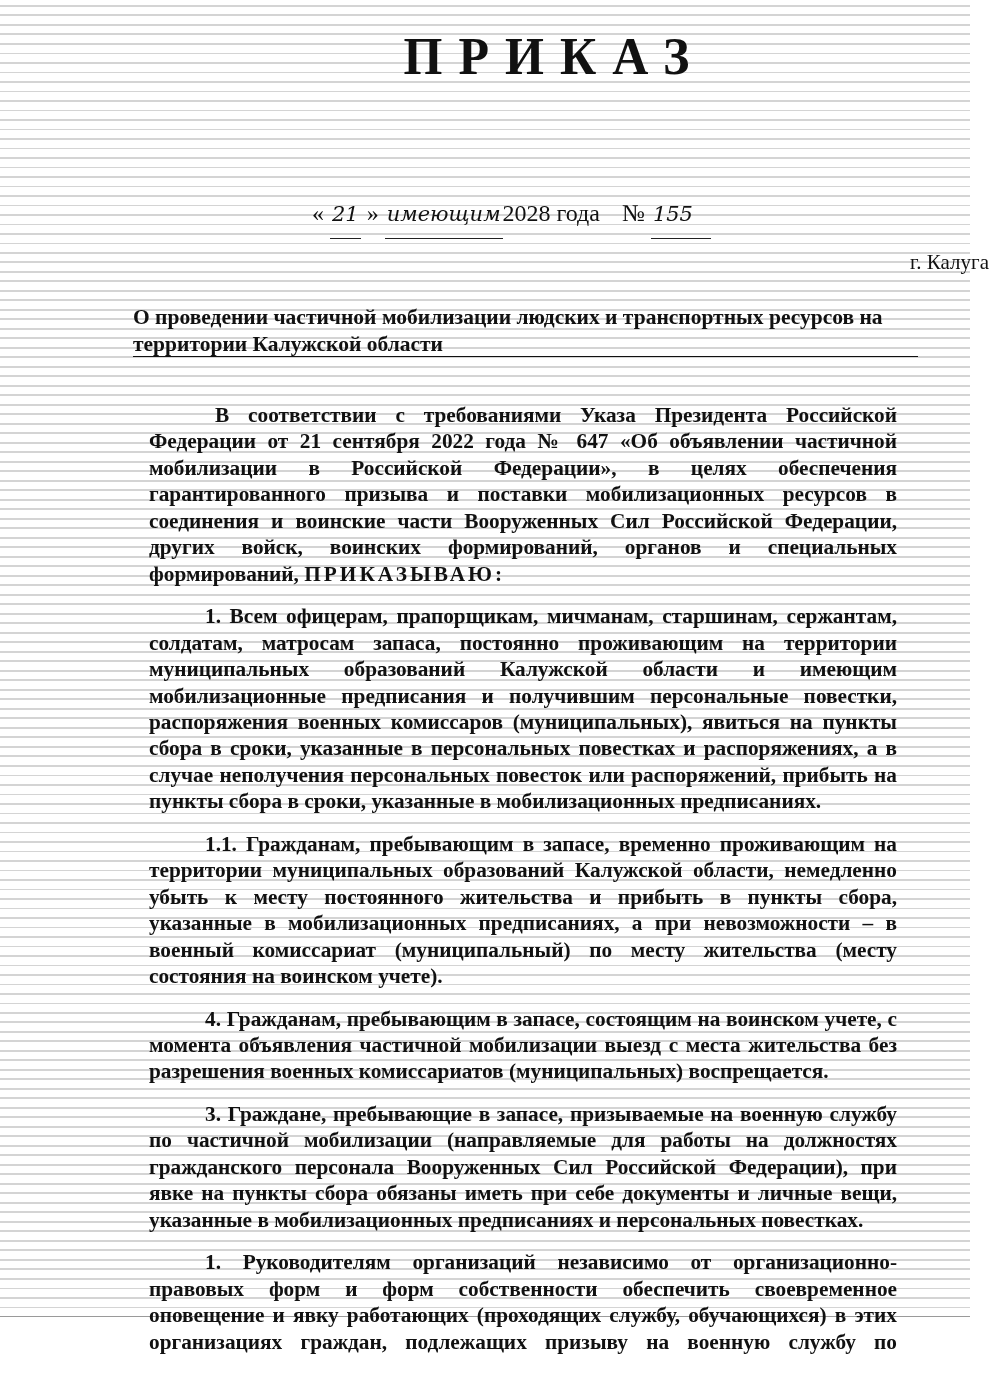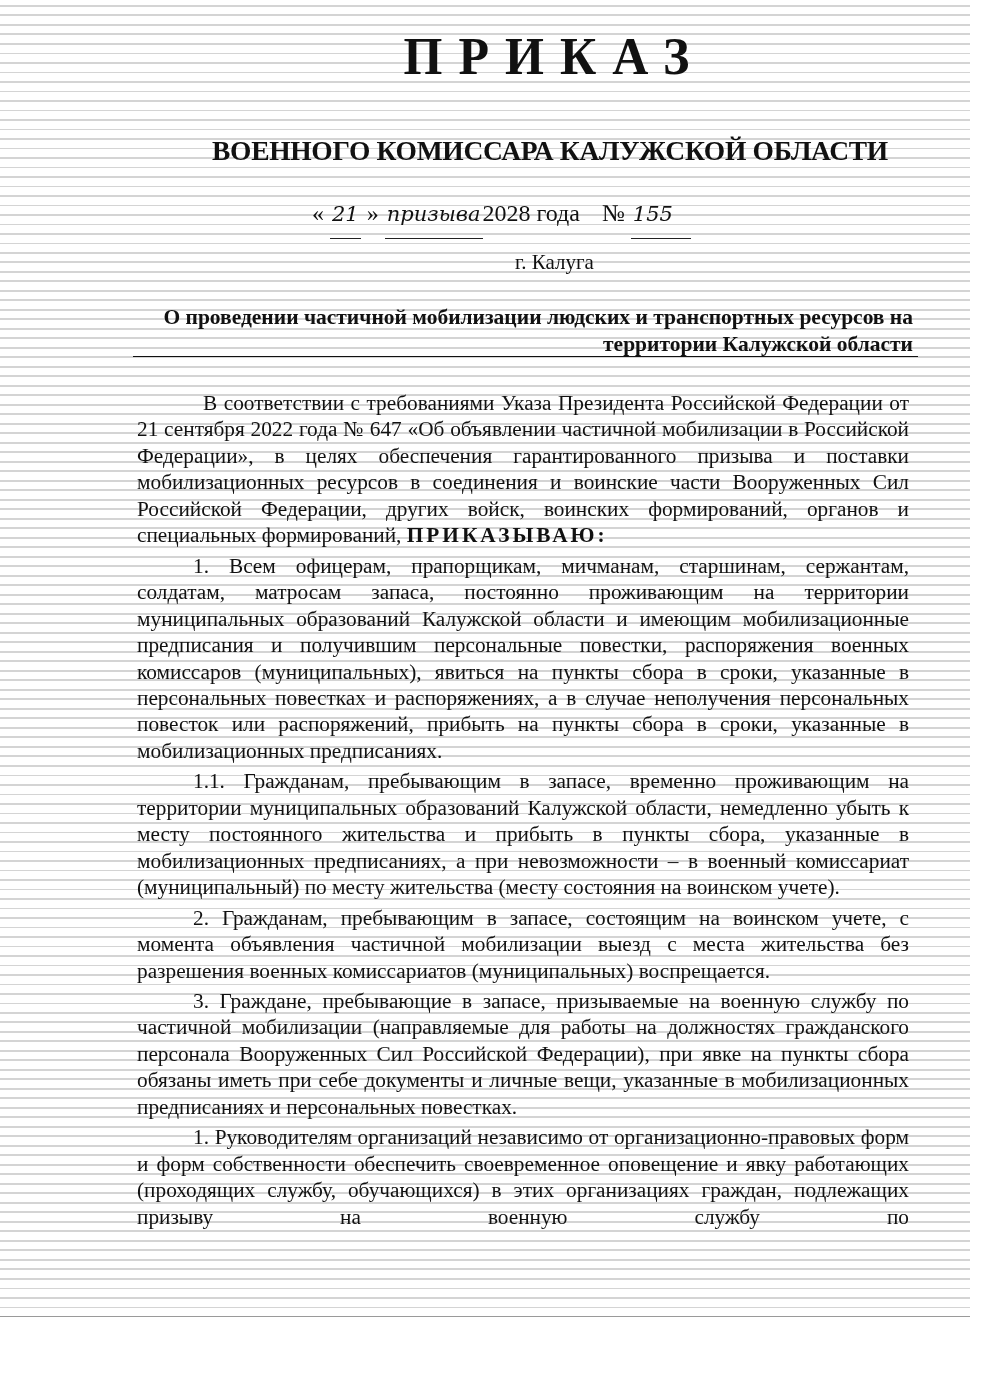--- a/index.html
+++ b/index.html
@@ -30,66 +30,65 @@
   .dateline {
     position: absolute; left: 312px; top: 190px; font-size: 24px; line-height: 32px; white-space: nowrap;
   }
   .dateline .hw {
     font-family: "DejaVu Serif", serif; font-style: italic; font-size: 21px;
     border-bottom: 1.3px solid #222; display: inline-block; line-height: 22px; padding: 13px 2px;
   }
   .dateline .sp { display: inline-block; width: 10px; }
   .city {
     position: absolute; left: 0; width: 989px; padding-left: 120px; box-sizing: border-box; top: 249px;
-    text-align: center; font-size: 21px; line-height: 26px;
+    text-align: right; font-size: 21px; line-height: 26px;
   }
   .heading {
-    position: absolute; left: 133px; width: 780px; top: 304px; text-align: right;
+    position: absolute; left: 133px; width: 780px; top: 304px; text-align: left;
     font-size: 21.5px; font-weight: bold; line-height: 26.5px;
   }
   .heading-rule {
     position: absolute; left: 133px; top: 356px; width: 785px; height: 0;
     border-top: 1.5px solid #111;
   }
   .body {
     position: absolute; left: 133px; width: 780px; top: 386px;
     font-size: 21.3px; line-height: 26.45px; text-align: justify;
   }
-  .body p { margin: 4px; text-indent: 56px; }
+  .body p { margin: 16px; text-indent: 56px; font-weight: bold; }
   .body p.first { text-indent: 66px; }
   .body b { letter-spacing: 3px; }
   .body p.last { text-align-last: justify; }
 </style>
 </head>
 <body>
 
 <div class="rules"></div>
 <div class="rules-end"></div>
 
 <div class="page">
   <div class="title">ПРИКАЗ</div>
 
-  <div class="subtitle">ВОЕННОГО КОМИССАРА КАЛУЖСКОЙ ОБЛАСТИ</div>
 
   <div class="dateline">
     <span>«</span>
     <span class="hw">21</span>
     <span>»</span>
-    <span class="hw">призыва</span><span>2028 года</span>
+    <span class="hw">имеющим</span><span>2028 года</span>
     <span class="sp"></span>
     <span>№</span>
     <span class="hw" style="width:56px;text-align:left;">155</span>
   </div>
 
   <div class="city">г. Калуга</div>
 
   <div class="heading">О проведении частичной мобилизации людских и транспортных ресурсов на территории Калужской области</div>
   <div class="heading-rule"></div>
 
   <div class="body">
     <p class="first"><span>В соответствии с требованиями Указа Президента Российской Федерации от 21 сентября 2022 года № 647 «Об объявлении частичной мобилизации в Российской Федерации», в целях обеспечения гарантированного призыва и поставки мобилизационных ресурсов в соединения и воинские части Вооруженных Сил Российской Федерации, других войск, воинских формирований, органов и специальных формирований, </span><b>ПРИКАЗЫВАЮ:</b></p>
     <p>1. Всем офицерам, прапорщикам, мичманам, старшинам, сержантам, солдатам, матросам запаса, постоянно проживающим на территории муниципальных образований Калужской области и имеющим мобилизационные предписания и получившим персональные повестки, распоряжения военных комиссаров (муниципальных), явиться на пункты сбора в сроки, указанные в персональных повестках и распоряжениях, а в случае неполучения персональных повесток или распоряжений, прибыть на пункты сбора в сроки, указанные в мобилизационных предписаниях.</p>
     <p>1.1. Гражданам, пребывающим в запасе, временно проживающим на территории муниципальных образований Калужской области, немедленно убыть к месту постоянного жительства и прибыть в пункты сбора, указанные в мобилизационных предписаниях, а при невозможности – в военный комиссариат (муниципальный) по месту жительства (месту состояния на воинском учете).</p>
-    <p>2. Гражданам, пребывающим в запасе, состоящим на воинском учете, с момента объявления частичной мобилизации выезд с места жительства без разрешения военных комиссариатов (муниципальных) воспрещается.</p>
+    <p>4. Гражданам, пребывающим в запасе, состоящим на воинском учете, с момента объявления частичной мобилизации выезд с места жительства без разрешения военных комиссариатов (муниципальных) воспрещается.</p>
     <p>3. Граждане, пребывающие в запасе, призываемые на военную службу по частичной мобилизации (направляемые для работы на должностях гражданского персонала Вооруженных Сил Российской Федерации), при явке на пункты сбора обязаны иметь при себе документы и личные вещи, указанные в мобилизационных предписаниях и персональных повестках.</p>
     <p class="last">1. Руководителям организаций независимо от организационно-правовых форм и форм собственности обеспечить своевременное оповещение и явку работающих (проходящих службу, обучающихся) в этих организациях граждан, подлежащих призыву на военную службу по</p>
   </div>
 </div>
 
 </body></html>

